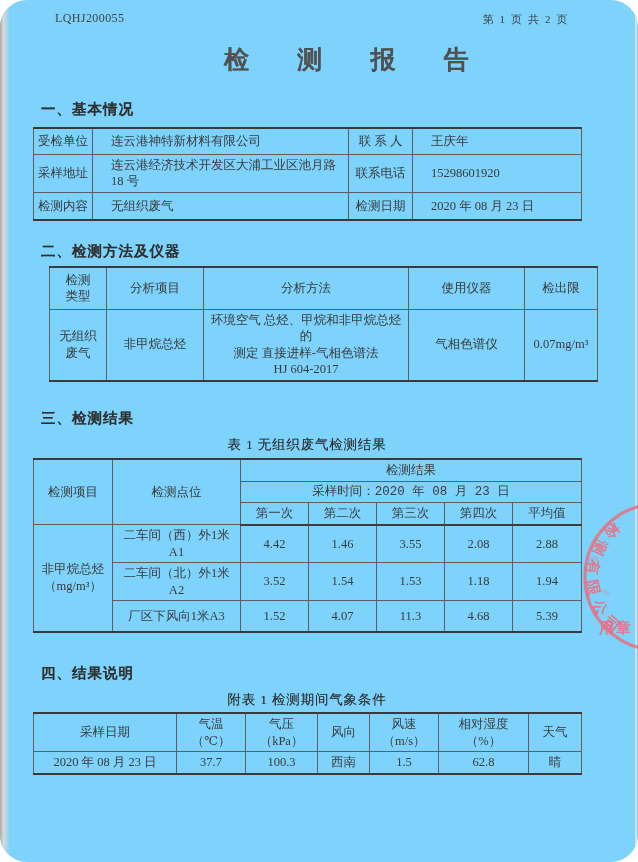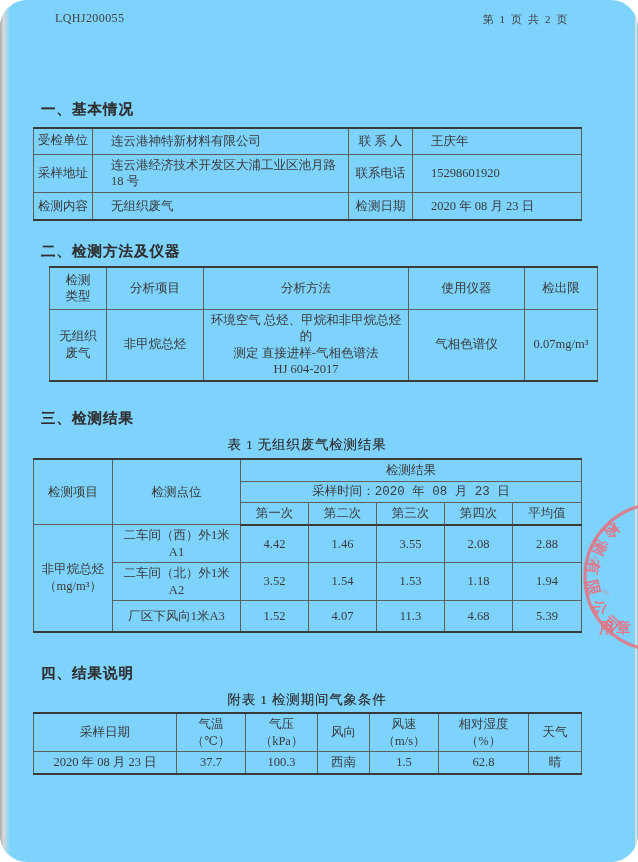--- a/index.html
+++ b/index.html
@@ -48,34 +48,35 @@
 </style>
 </head>
 <body>
 
 <div class="page">
   <div class="edge-left"></div>
   <div class="edge-right"></div>
 
   <div class="abs doc-number">LQHJ200055</div>
   <div class="abs page-indicator">第 1 页 共 2 页</div>
+  <div class="abs report-title">检 测 报 告</div>
 
   <div class="abs sec-heading" style="top:100px;">一、基本情况</div>
 
   <div class="abs tbl" style="top:127px;">
     <table>
       <colgroup>
           <col style="width:59px">
           <col style="width:256px">
           <col style="width:64px">
           <col style="width:169px">
         </colgroup>
       <tbody>
           <tr>
-        <td style="height:26px;font-family:Liberation Mono, monospace;">受检单位</td>
+        <td style="height:26px;">受检单位</td>
         <td class="left">连云港神特新材料有限公司</td>
         <td>联 系 人</td>
         <td class="left">王庆年</td>
       </tr>
       <tr>
         <td style="height:38px;">采样地址</td>
         <td class="left">连云港经济技术开发区大浦工业区池月路 18 号</td>
         <td>联系电话</td>
         <td class="left">15298601920</td>
       </tr>

